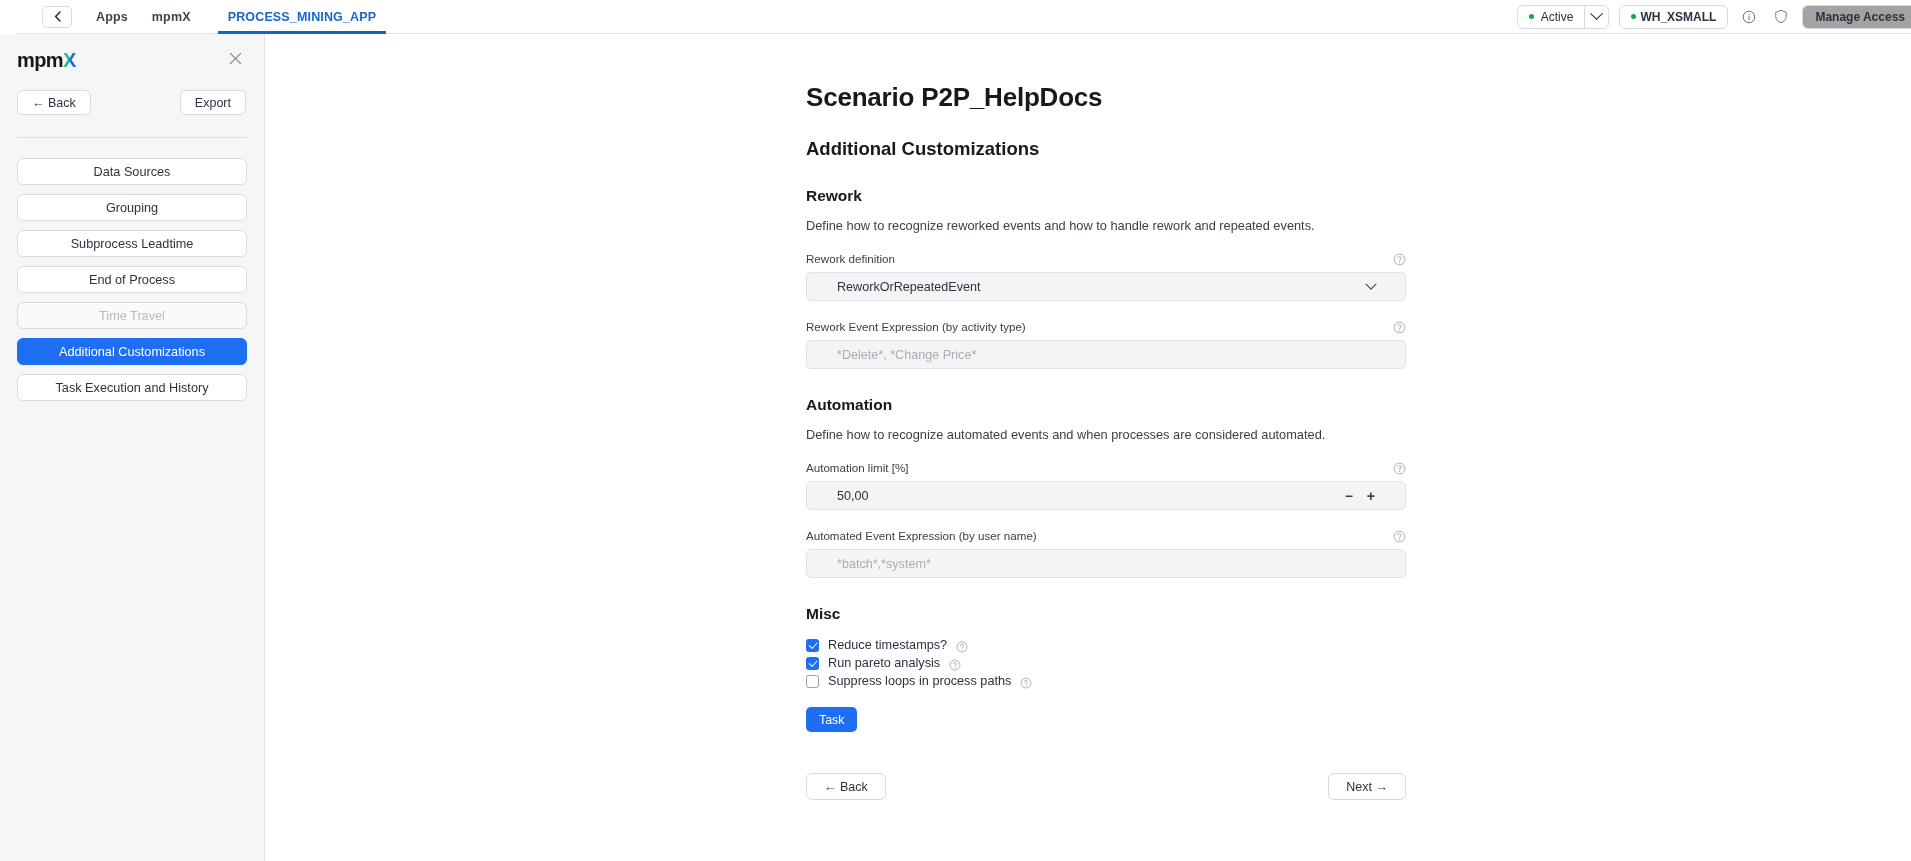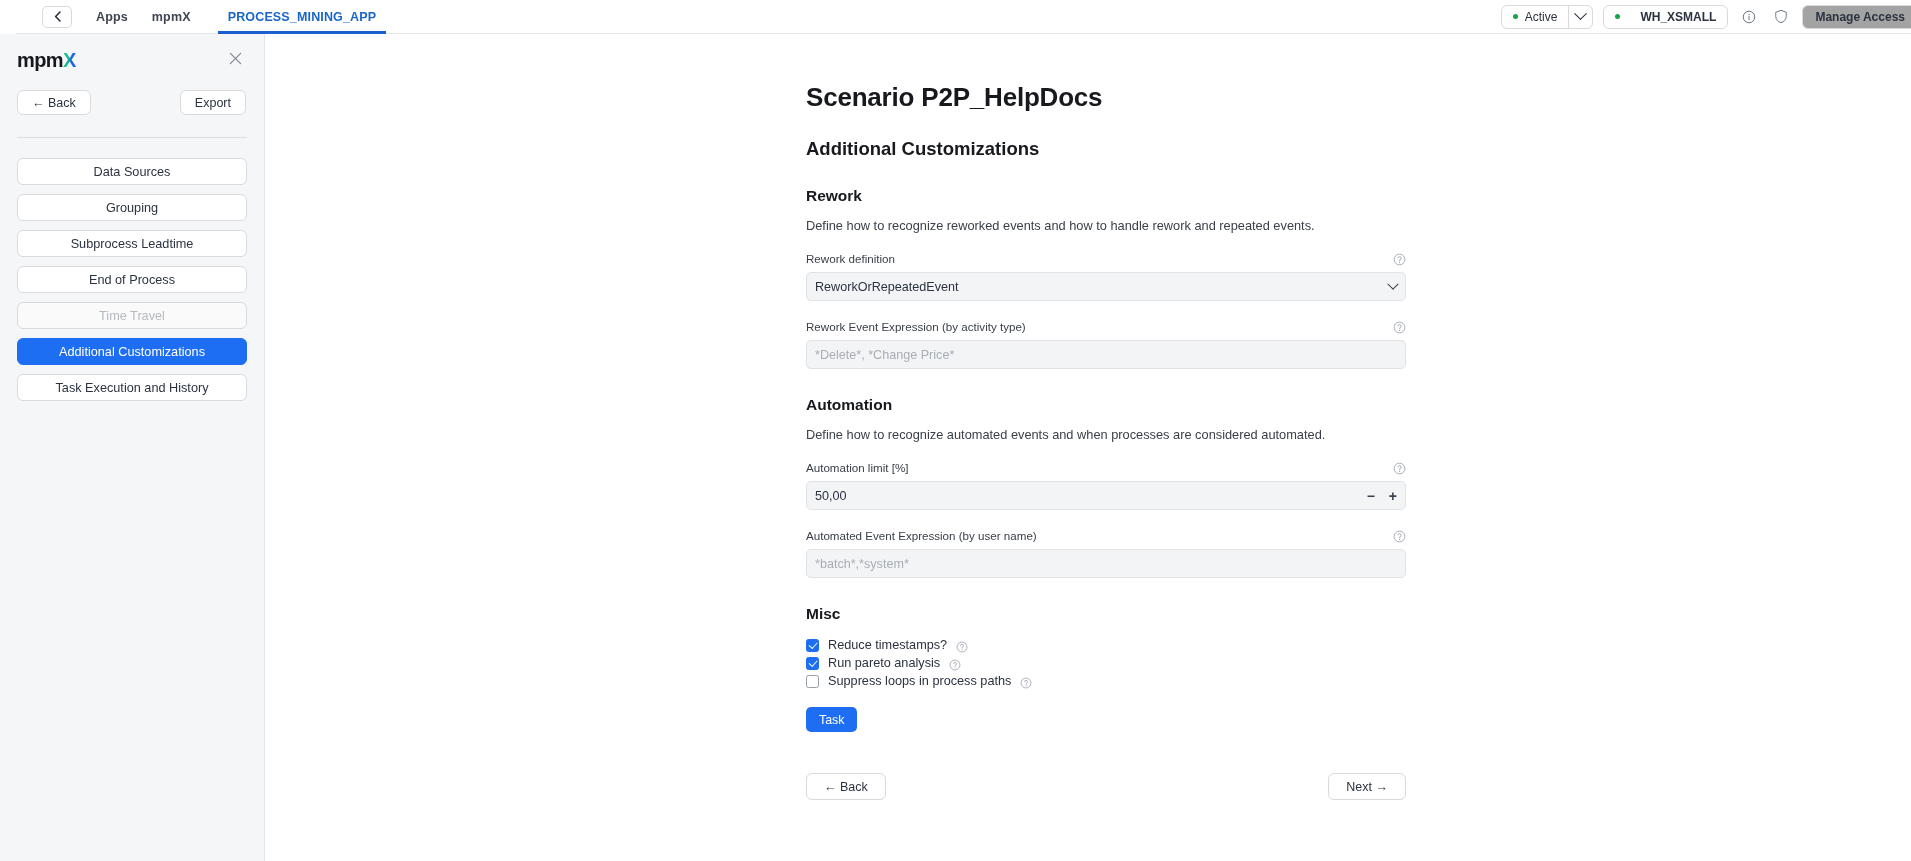--- a/index.html
+++ b/index.html
@@ -48,21 +48,21 @@
     border: 1px solid #d8dade; border-radius: 6px; height: 24px; background: #fff; }
   .pillgroup .seg { display: flex; align-items: center; gap: 7px;
     padding: 0 11px; font-size: 12px; color: #2b3240; }
   .pillgroup .seg + .seg { border-left: 1px solid #d8dade; padding: 0 7px; }
   .dot { width: 5px; height: 5px; border-radius: 50%; background: #17a34a; display:block; }
   .chev {
     width: 9px; height: 9px; border-right: 1.6px solid #2b3240;
     border-bottom: 1.6px solid #2b3240; transform: rotate(45deg) translate(-2px,-2px);
   }
   .pill {
-    display: flex; align-items: center; gap: 20px;
+    display: flex; align-items: center; gap: 4px;
     border: 1px solid #d8dade; border-radius: 6px; height: 24px;
     padding: 0 11px; font-size: 12px; color: #2b3240; background: #fff;
     font-weight: bold;
   }
   .iconbtn { width: 22px; height: 22px; display:flex; align-items:center; justify-content:center; }
   .ghostbtn {
     border: 1px solid #d8dade; border-radius: 6px; height: 24px;
     padding: 0 12px; font-size: 12px; color: #2b3240; background: #a3a3a3;
     display: flex; align-items: center; font-weight: bold;
   }
@@ -113,21 +113,21 @@
   h3.sec { font-size: 15.5px; font-weight: bold; color: #17191d; margin-top: 27px; }
   p.secdesc { font-size: 12.8px; color: #3a4049; margin-top: 13px; }
 
   .field { margin-top: 19px; }
   .flabel-row { display: flex; align-items: center; justify-content: space-between; }
   .flabel { font-size: 11.6px; color: #3a4049; }
   .qmark { width: 13px; height: 13px; }
   .control {
     margin-top: 7px; height: 29px; width: 100%;
     background: #f3f4f6; border: 1px solid #e0e2e6; border-radius: 5px;
-    display: flex; align-items: center; padding: 0 8px;
+    display: flex; align-items: center; padding: 0 30px;
     font-size: 12.6px; color: #2b3240;
   }
   .control.placeholder { color: #a8adb5; }
   .control .val { flex: 1; }
   .selchev {
     width: 8px; height: 8px; border-right: 1.7px solid #3b4250;
     border-bottom: 1.7px solid #3b4250; transform: rotate(45deg) translate(-2px,-2px);
   }
   .stepper { display: flex; align-items: center; gap: 14px; padding-left: 8px; }
   .stepper span { font-size: 14px; color: #3b4250; line-height: 1; font-weight: bold; }

